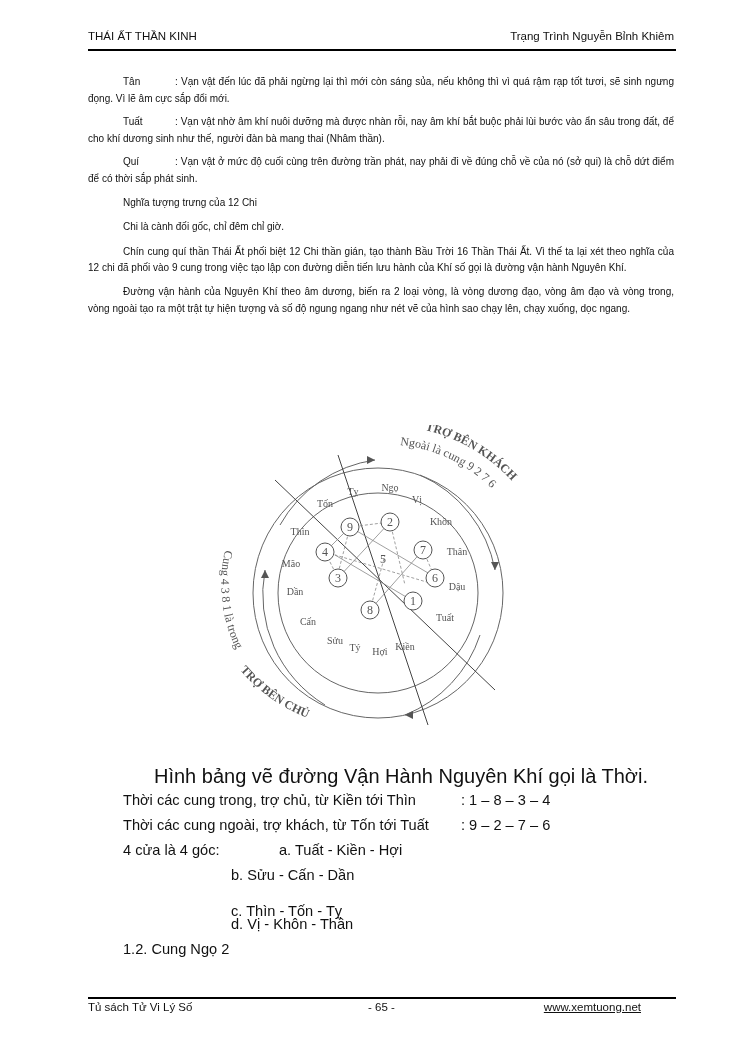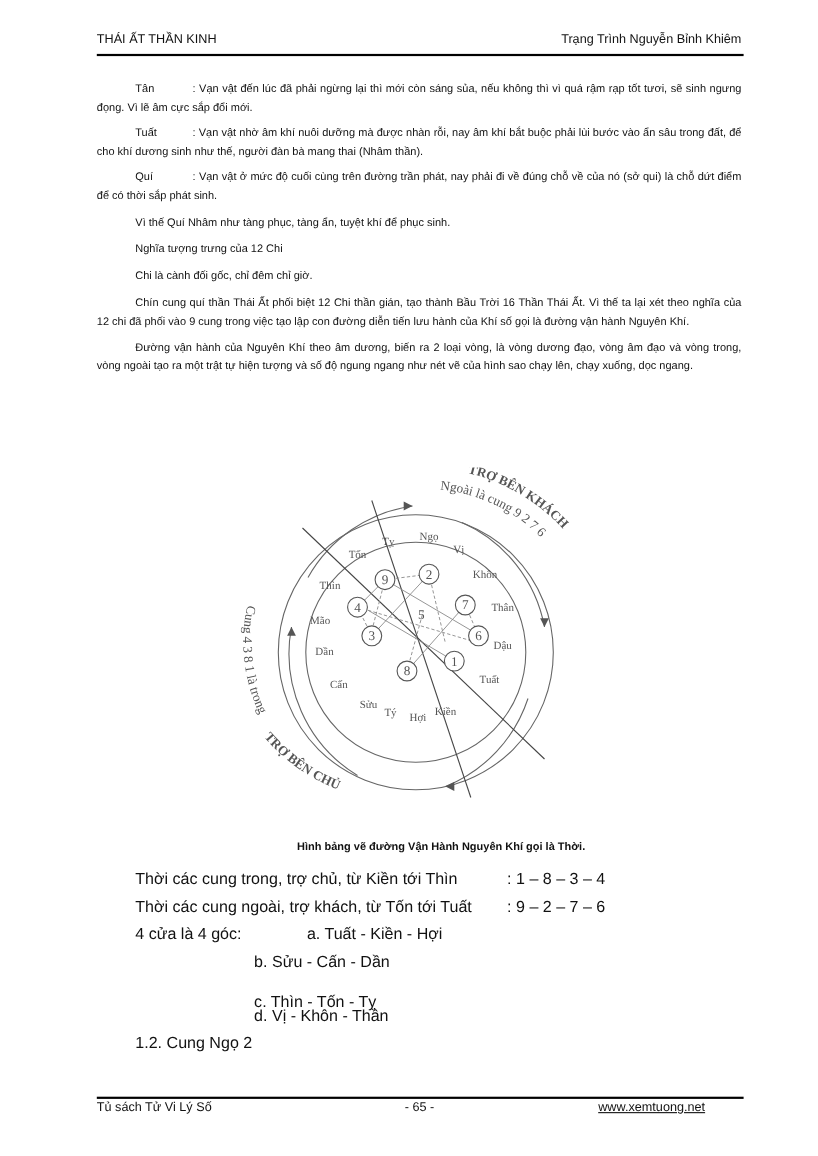--- a/index.html
+++ b/index.html
@@ -10,21 +10,21 @@
   .header .left { position: absolute; left: 0; top: 0; }
   .header .right { position: absolute; right: 0; top: 0; }
   .header-rule { position: absolute; left: 88px; top: 49px; width: 588px; height: 2px; background: #000; }
   .body-text { position: absolute; left: 88px; top: 74px; width: 586px; font-size: 10px; line-height: 16.6px; }
   .para { margin: 0 0 7px 0; text-align: justify; text-indent: 35px; }
   .para.single { margin-bottom: 8px; }
   .term { display: inline-block; width: 52px; text-indent: 0; }
   .figure { position: absolute; left: 195px; top: 425px; width: 370px; height: 320px; }
   .figure svg { width: 100%; height: 100%; }
   .caption { position: absolute; left: 88px; top: 765px; width: 586px; text-align: center;
-             font-weight: bold; font-size: 10px; padding-left: 40px; box-sizing: border-box; }
+             font-weight: normal; font-size: 20px; padding-left: 40px; box-sizing: border-box; }
   .line { position: absolute; font-size: 14.6px; white-space: nowrap; }
   .footer-rule { position: absolute; left: 88px; top: 997px; width: 588px; height: 2px; background: #000; }
   .footer { position: absolute; left: 88px; top: 1001px; width: 586px; font-size: 11.5px; }
   .footer .left { position: absolute; left: 0; }
   .footer .mid { position: absolute; left: 280px; }
   .footer .right { position: absolute; right: 33px; text-decoration: underline; }
   .dg { font-family: "Liberation Serif", serif; fill: #555; }
 </style>
 </head>
 <body>
@@ -32,21 +32,20 @@
 <div class="header">
   <span class="left">THÁI ẤT THẦN KINH</span>
   <span class="right">Trạng Trình Nguyễn Bỉnh Khiêm</span>
 </div>
 <div class="header-rule"></div>
 
 <div class="body-text">
   <p class="para"><span class="term">Tân</span><span>: Vạn vật đến lúc đã phải ngừng lại thì mới còn sáng sủa, nếu không thì vì quá rậm rạp tốt tươi, sẽ sinh ngưng đọng. Vì lẽ âm cực sắp đổi mới.</span></p>
   <p class="para"><span class="term">Tuất</span><span>: Vạn vật nhờ âm khí nuôi dưỡng mà được nhàn rỗi, nay âm khí bắt buộc phải lùi bước vào ẩn sâu trong đất, để cho khí dương sinh như thế, người đàn bà mang thai (Nhâm thần).</span></p>
   <p class="para"><span class="term">Quí</span><span>: Vạn vật ở mức độ cuối cùng trên đường trần phát, nay phải đi về đúng chỗ về của nó (sở qui) là chỗ dứt điểm để có thời sắp phát sinh.</span></p>
-  <p class="para single">Vì thế Quí Nhâm như tàng phục, tàng ẩn, tuyệt khí để phục sinh.</p>
   <p class="para single">Nghĩa tượng trưng của 12 Chi</p>
   <p class="para single">Chi là cành đối gốc, chỉ đêm chỉ giờ.</p>
   <p class="para">Chín cung quí thần Thái Ất phối biệt 12 Chi thần gián, tạo thành Bầu Trời 16 Thần Thái Ất. Vì thế ta lại xét theo nghĩa của 12 chi đã phối vào 9 cung trong việc tạo lập con đường diễn tiến lưu hành của Khí số gọi là đường vận hành Nguyên Khí.</p>
   <p class="para">Đường vận hành của Nguyên Khí theo âm dương, biến ra 2 loại vòng, là vòng dương đạo, vòng âm đạo và vòng trong, vòng ngoài tạo ra một trật tự hiện tượng và số độ ngung ngang như nét vẽ của hình sao chạy lên, chạy xuống, dọc ngang.</p>
 </div>
 
 <div class="figure">
   <svg viewBox="0 0 370 320" xmlns="http://www.w3.org/2000/svg">
     <defs>
       <path id="arcTopOuter" d="M 205 20 A 150 150 0 0 1 340 160"></path>

